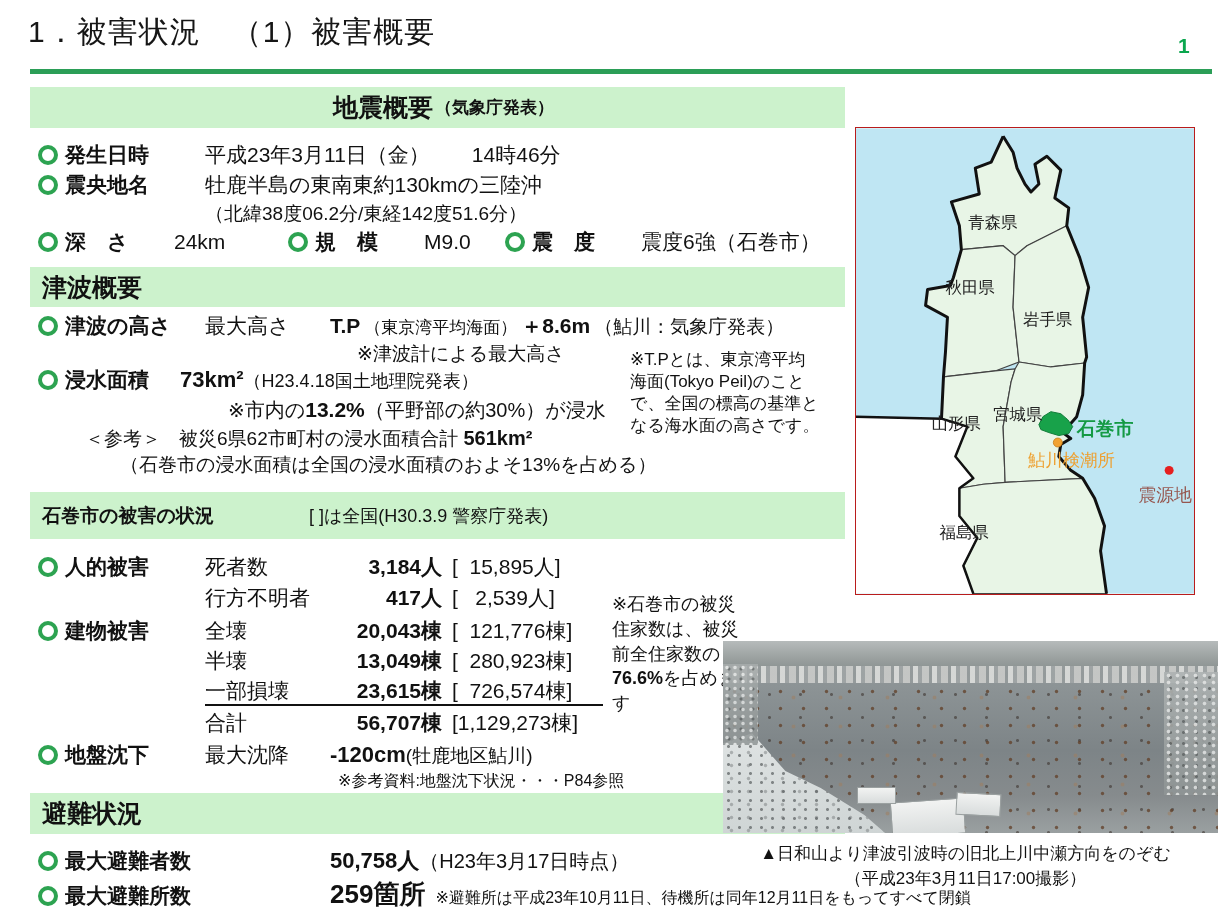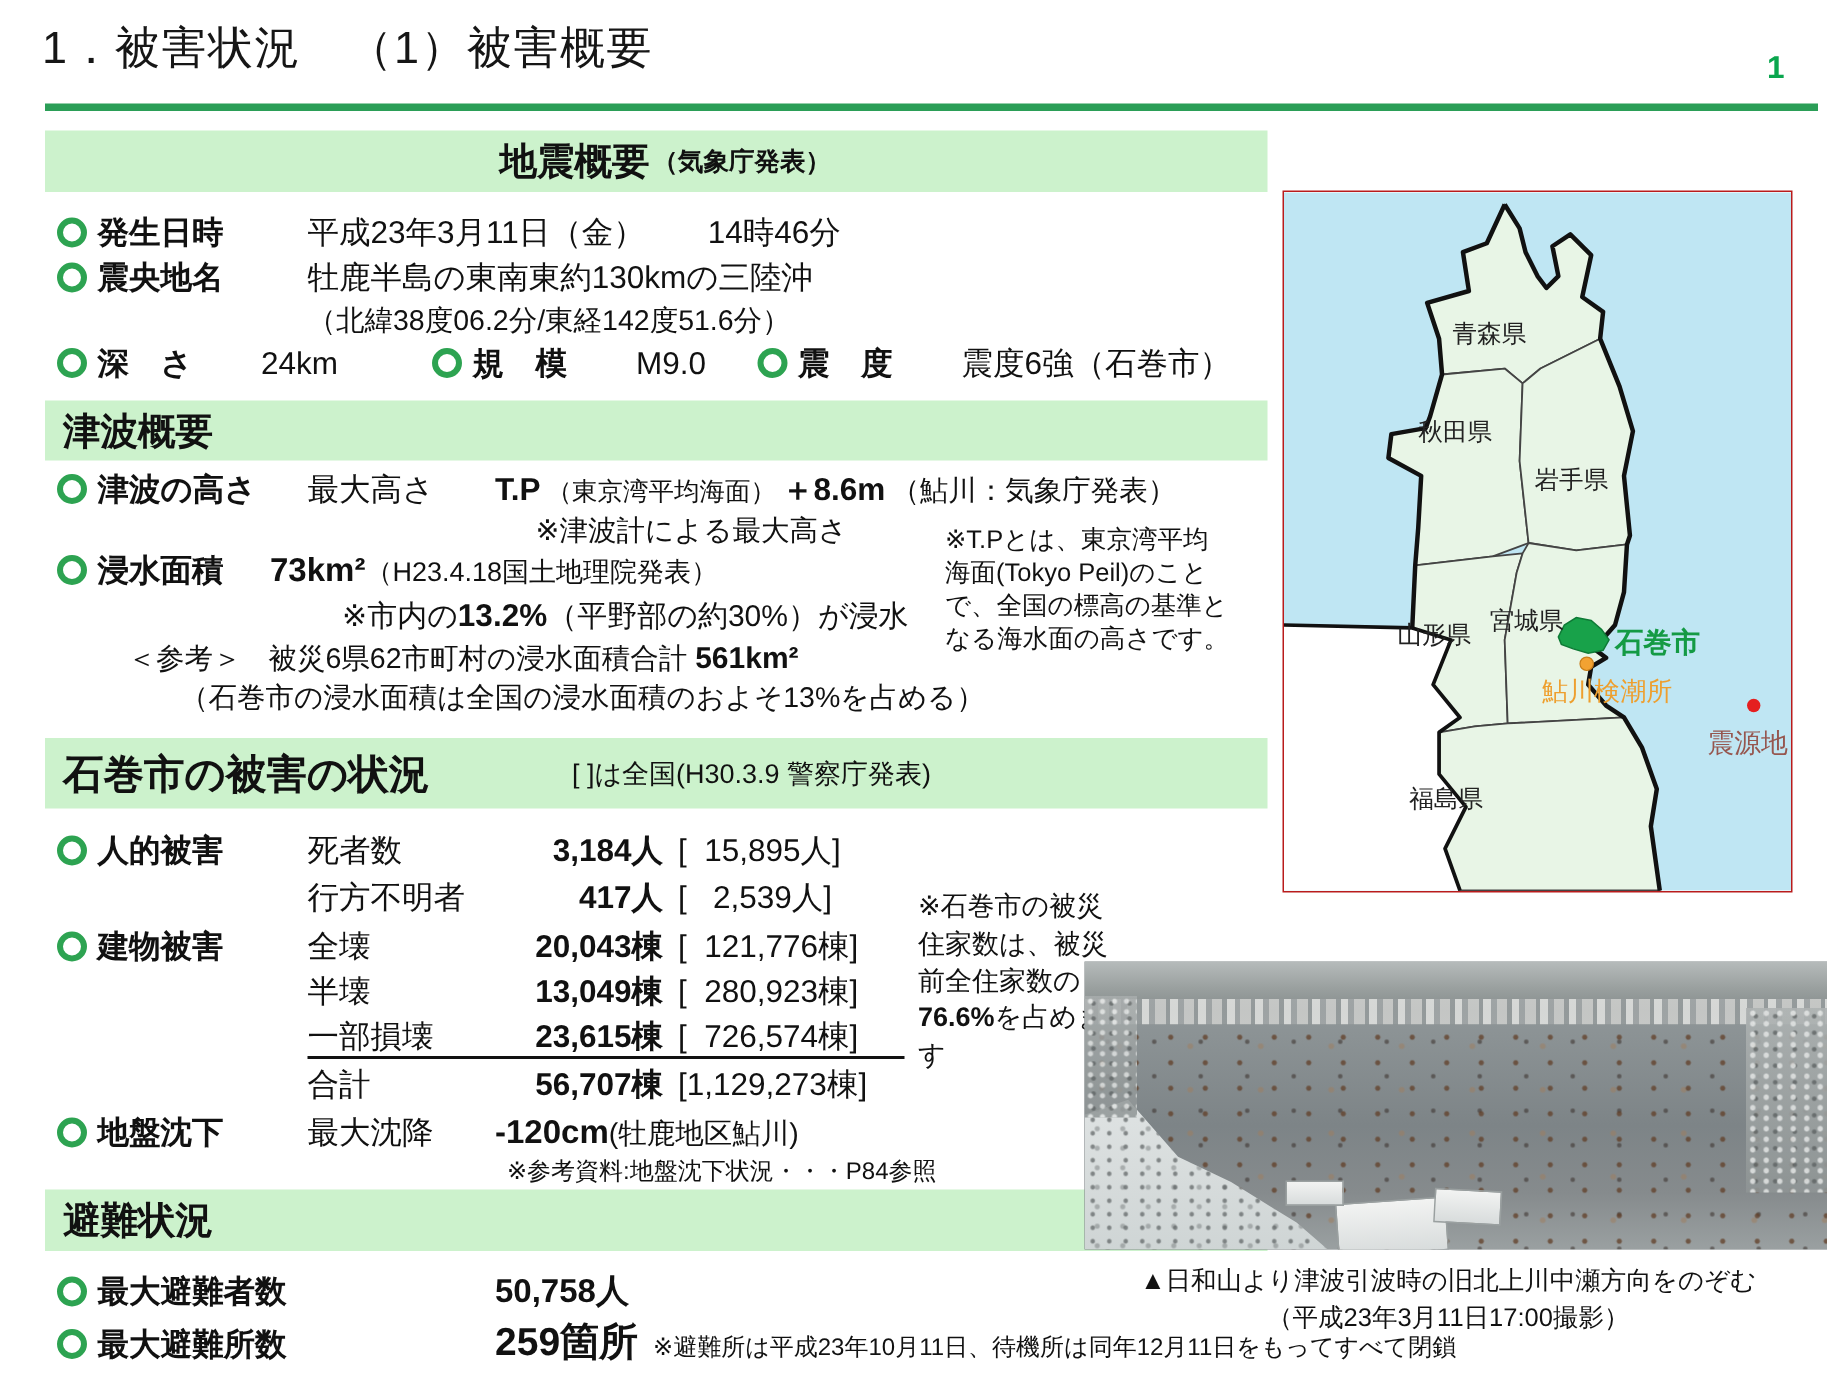--- a/index.html
+++ b/index.html
@@ -144,21 +144,21 @@
     <span style="margin-right:18px;">＜参考＞</span>
     <span>被災6県62市町村の浸水面積合計 </span>
     <span class="b" style="font-size:20px;">561km²</span>
   </div>
   <div class="row note" style="left:120px;top:452px;">
     <span>（石巻市の浸水面積は全国の浸水面積のおよそ13%を占める）</span>
   </div>
   <div class="abs side-note small" style="left:630px;top:349px;width:192px;">※T.Pとは、東京湾平均海面(Tokyo Peil)のことで、全国の標高の基準となる海水面の高さです。</div>
 
   <div class="abs bar" style="top:492px;height:47px;">
-    <span class="bar-title" style="font-size:27px;">石巻市の被害の状況</span>
+    <span class="bar-title" style="font-size:19px;">石巻市の被害の状況</span>
     <span class="bar-note">[ ]は全国(H30.3.9 警察庁発表)</span>
   </div>
 
   <div class="row" style="left:38px;top:553px;">
     <span class="c-label"><span class="bullet"></span><span class="lbl">人的被害</span></span>
     <span class="c-sub">死者数</span>
     <span class="c-val">3,184人</span>
     <span class="c-nat">[  15,895人]</span>
   </div>
   <div class="row" style="left:38px;top:584px;">
@@ -208,20 +208,21 @@
     <span>※参考資料:地盤沈下状況・・・P84参照</span>
   </div>
 
   <div class="abs bar" style="top:793px;height:41px;">
     <span class="bar-title">避難状況</span>
   </div>
 
   <div class="row" style="left:38px;top:846px;">
     <span class="c-label" style="width:292px;"><span class="bullet"></span><span class="lbl">最大避難者数</span></span>
     <span class="b" style="font-size:22px;">50,758人</span>
+    <span style="font-size:20px;">（H23年3月17日時点）</span>
   </div>
   <div class="row" style="left:38px;top:877px;">
     <span class="c-label" style="width:292px;"><span class="bullet"></span><span class="lbl">最大避難所数</span></span>
     <span class="b" style="font-size:26px;">259箇所</span>
     <span style="font-size:16px;margin-left:10px;">※避難所は平成23年10月11日、待機所は同年12月11日をもってすべて閉鎖</span>
   </div>
 
   <div class="abs map-box">
     <svg width="338" height="466" viewBox="0 0 340 468">
       <rect x="0" y="0" width="340" height="468" fill="#bfe6f3"></rect>

